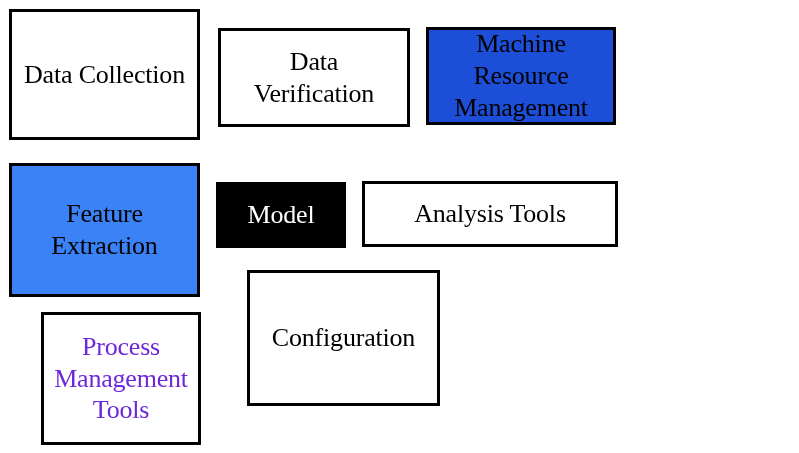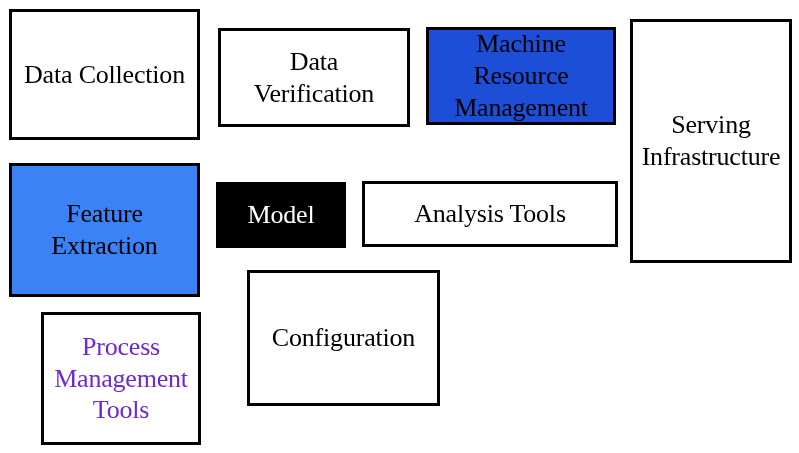--- a/index.html
+++ b/index.html
@@ -60,24 +60,20 @@
     <span class="node-label">Data
 Verification</span>
   </div>
 
   <div class="node-box" style="left: 426px; top: 27px; width: 190px; height: 98px; background: #1d4ed8; border-color: rgb(0, 0, 0); color: rgb(0, 0, 0);">
     <span class="node-label">Machine
 Resource
 Management</span>
   </div>
 
-  <div class="node-box" style="left: 630px; top: 19px; width: 162px; height: 244px; background: rgb(255, 255, 255); border-color: rgb(0, 0, 0); color: rgb(0, 0, 0);">
-    <span class="node-label">Serving
-Infrastructure</span>
-  </div>
 
   <div class="node-box" style="left: 9px; top: 163px; width: 191px; height: 134px; background: #3b82f6; border-color: rgb(0, 0, 0); color: rgb(0, 0, 0);">
     <span class="node-label">Feature
 Extraction</span>
   </div>
 
   <div class="node-box" style="left: 362px; top: 181px; width: 256px; height: 66px; background: rgb(255, 255, 255); border-color: rgb(0, 0, 0); color: rgb(0, 0, 0);">
     <span class="node-label">Analysis Tools</span>
   </div>
 

